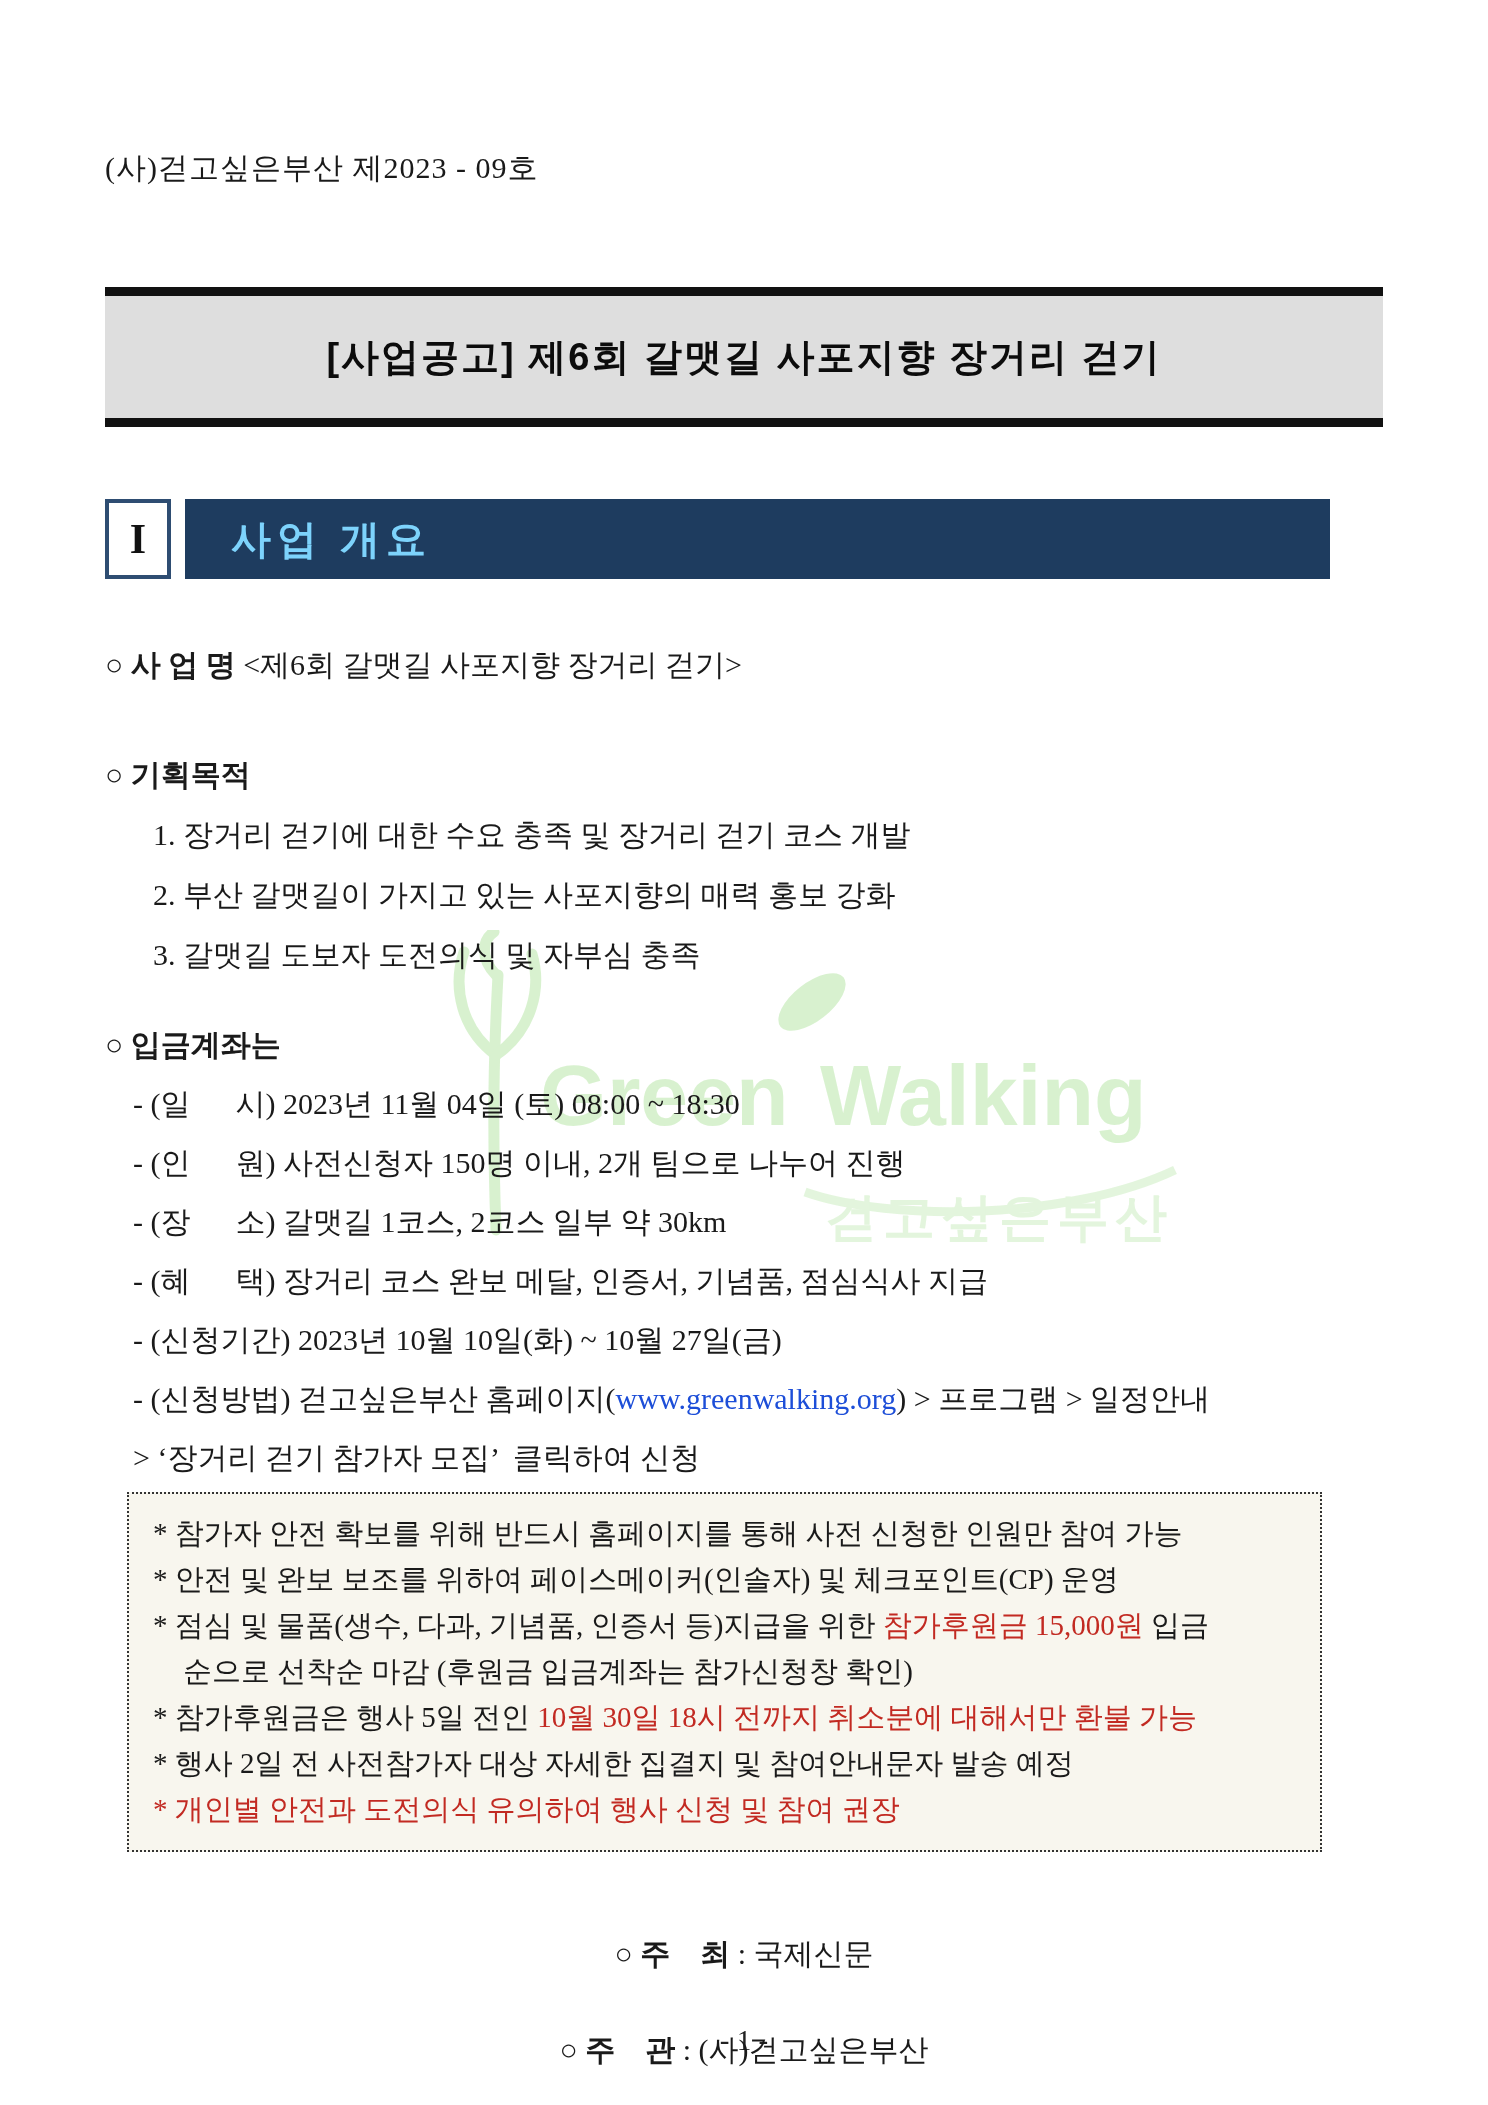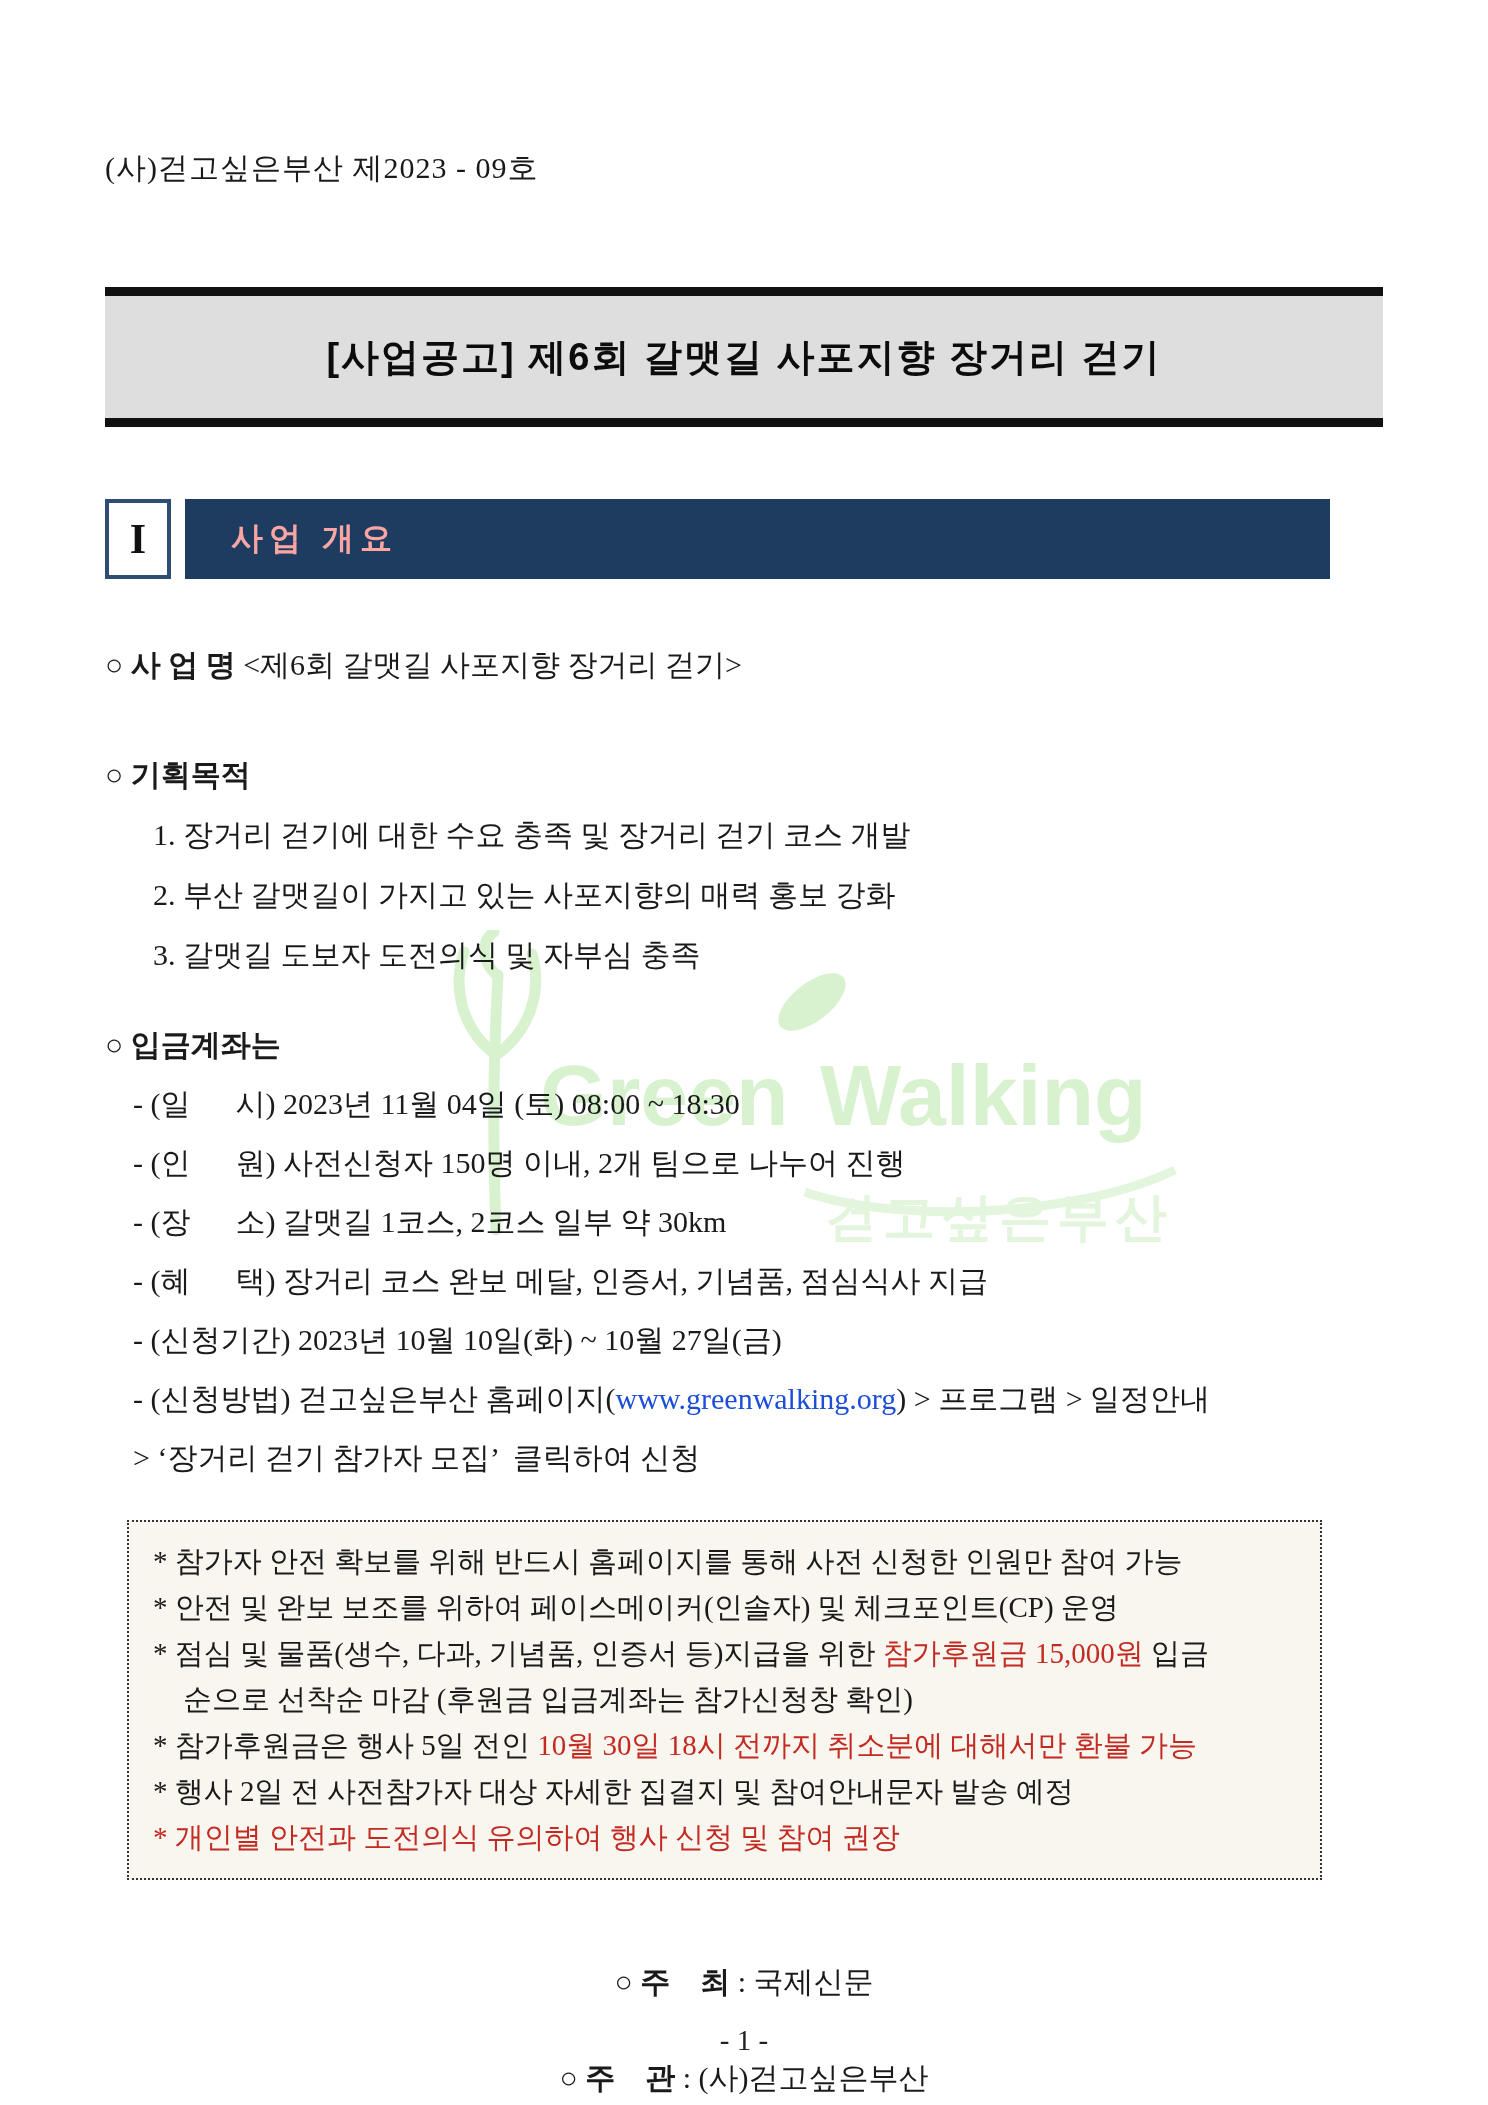--- a/index.html
+++ b/index.html
@@ -57,44 +57,44 @@
   .section-gap{width:14px;flex:0 0 auto;}
   .section-bar{
     flex:0 0 auto;
     width:1145px;
     background:#1e3c5f;
     display:flex;align-items:center;
     padding-left:46px;
     box-sizing:border-box;
   }
   .section-title{
-    color:#fca5a5;
+    color:#7dd3fc;
     font-family:"Liberation Sans","DejaVu Sans",sans-serif;
     font-weight:bold;
-    font-size:32px;
+    font-size:40px;
     letter-spacing:6px;
   }
 
   
   .row{font-size:30px;line-height:44px;}
   .b{font-weight:bold;}
   .biz-name{margin-top:64px;}
   .purpose-label{margin-top:66px;}
   .list1{margin-top:12px;}
   .list1 .row{padding-left:48px;margin-top:16px;}
   .content-label{margin-top:46px;}
   .list2{margin-top:10px;}
   .list2 .row{padding-left:28px;margin-top:15px;}
   .method2{padding-left:208px;}
   .c-red{color:#c22a22;}
   .c-link{color:#1d4ed8;}
 
   
   .notice-box{
-    margin-top:40px;
+    margin-top:12px;
     margin-left:22px;
     width:1195px;
     box-sizing:border-box;
     border:2px dotted #333;
     background:#f8f6ee;
     padding:16px 24px 18px 24px;
   }
   .notice-line{font-size:29px;line-height:46px;white-space:pre-wrap;}
   .notice-line.cont{padding-left:30px;}
 

